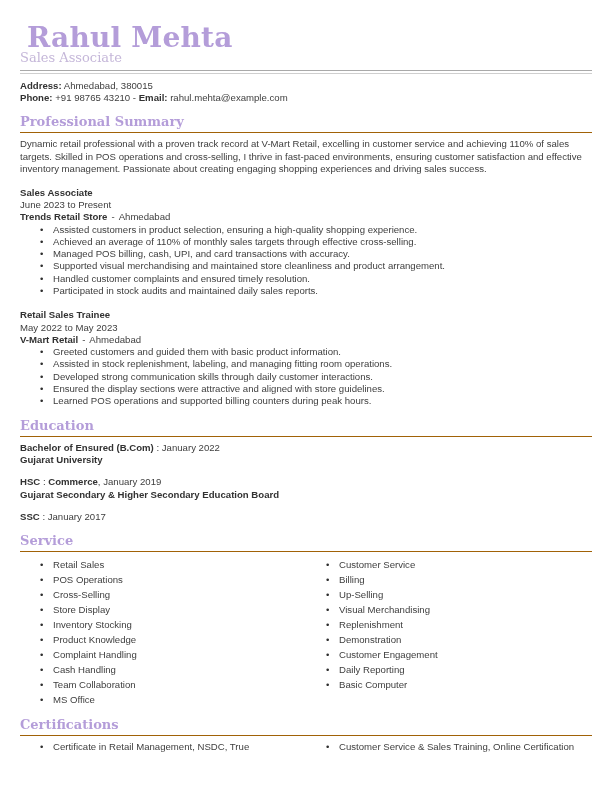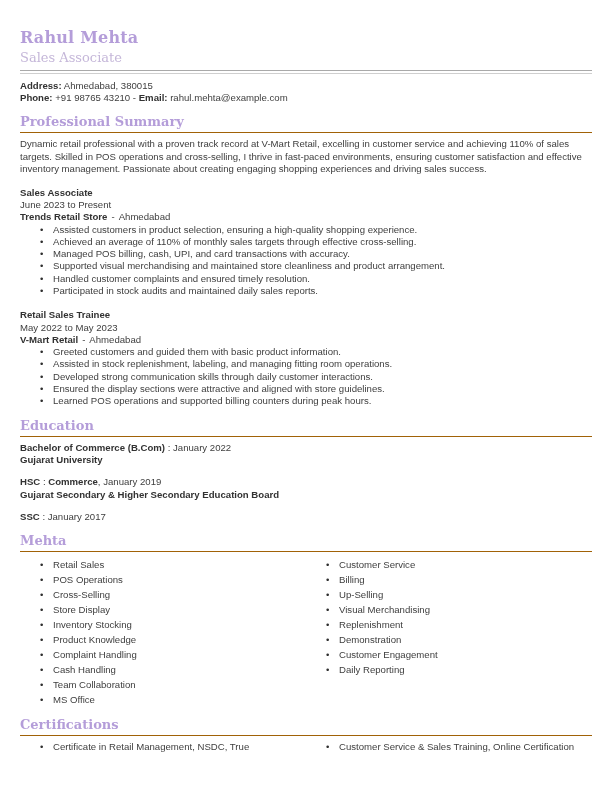--- a/index.html
+++ b/index.html
@@ -11,24 +11,25 @@
     background: #ffffff;
     padding: 27px 20px 20px 20px;
     font-family: "Liberation Sans", "DejaVu Sans", sans-serif;
     font-size: 9.6px;
     color: #3e3e3e;
     overflow: hidden;
   }
   .name {
     font-family: "DejaVu Serif", serif;
     font-weight: bold;
-    font-size: 16px;
+    font-size: 28px;
     line-height: 22px;
     color: #b49dd9;
     letter-spacing: 0.2px;
+    margin-left: 7px;
   }
   .subtitle {
     font-family: "DejaVu Serif", serif;
     font-size: 13px;
     line-height: 15px;
     color: #c5b7d9;
     margin-top: 1px;
   }
   .double-rule {
     margin-top: 5px;
@@ -120,36 +121,36 @@
         <li>Ensured the display sections were attractive and aligned with store guidelines.</li>
         <li>Learned POS operations and supported billing counters during peak hours.</li>
       </ul>
     </div>
   </section>
 
   <section class="section">
     <div class="section-heading">Education</div>
 
     <div class="edu-entry">
-      <div><span class="b">Bachelor of Commerce (B.Com)</span><span> : January 2022</span><span class="b"></span><span></span></div>
+      <div><span class="b">Bachelor of Ensured (B.Com)</span><span> : January 2022</span><span class="b"></span><span></span></div>
       <div class="b">Gujarat University</div>
     </div>
 
     <div class="edu-entry">
       <div><span class="b">HSC</span><span> : </span><span class="b">Commerce</span><span>, January 2019</span></div>
       <div class="b">Gujarat Secondary &amp; Higher Secondary Education Board</div>
     </div>
 
     <div class="edu-entry">
       <div><span class="b">SSC</span><span> : January 2017</span><span class="b"></span><span></span></div>
     </div>
   </section>
 
   <section class="section">
-    <div class="section-heading">Mehta</div>
+    <div class="section-heading">Service</div>
     <div class="two-col">
       <div class="col">
         <ul class="bullets skills-list">
           <li>Retail Sales</li>
           <li>POS Operations</li>
           <li>Cross-Selling</li>
           <li>Store Display</li>
           <li>Inventory Stocking</li>
           <li>Product Knowledge</li>
           <li>Complaint Handling</li>
@@ -161,20 +162,21 @@
       <div class="col">
         <ul class="bullets skills-list">
           <li>Customer Service</li>
           <li>Billing</li>
           <li>Up-Selling</li>
           <li>Visual Merchandising</li>
           <li>Replenishment</li>
           <li>Demonstration</li>
           <li>Customer Engagement</li>
           <li>Daily Reporting</li>
+          <li>Basic Computer</li>
         </ul>
       </div>
     </div>
   </section>
 
   <section class="section">
     <div class="section-heading">Certifications</div>
     <div class="two-col">
       <div class="col">
         <ul class="bullets cert-list">

